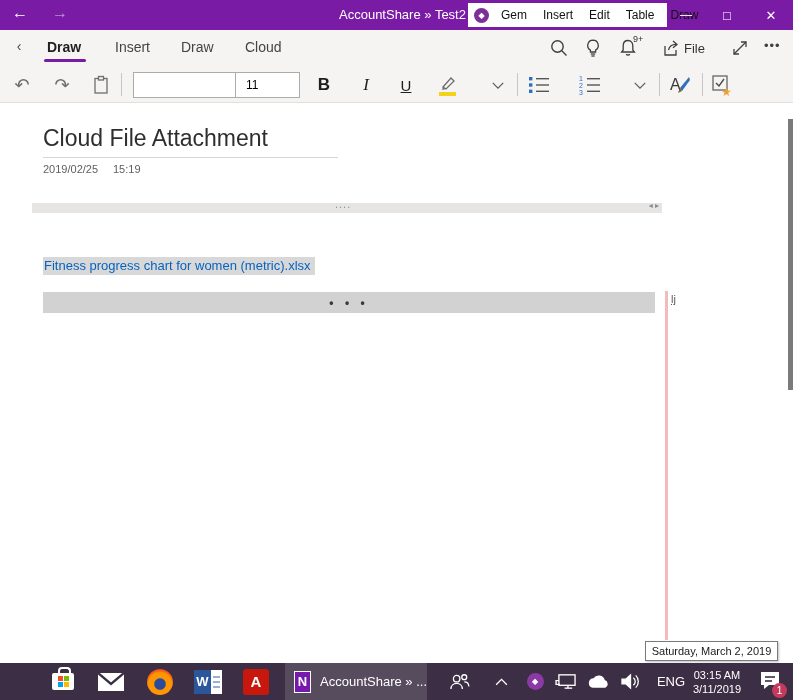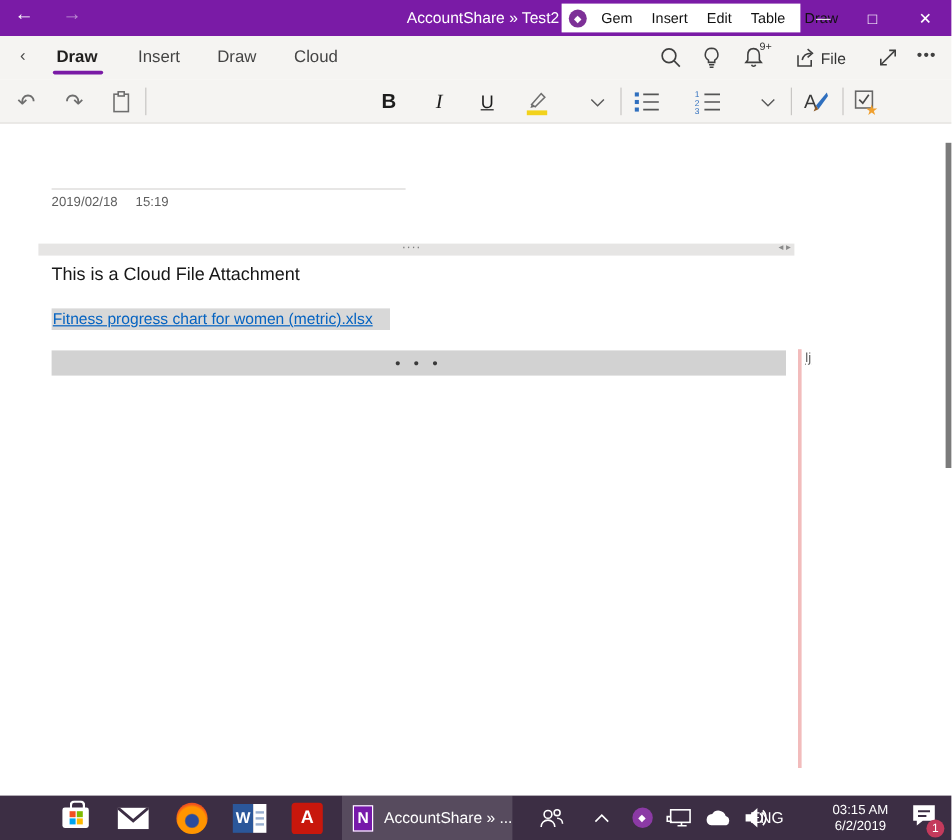--- a/index.html
+++ b/index.html
@@ -51,22 +51,22 @@
   .page-title { position:absolute; left:43px; top:125px; font-size:23px; font-weight:300; color:#2e2e2e; }
   .title-rule { position:absolute; left:43px; top:157px; width:295px; height:1px; background:#d8d6d4; }
   .page-date { position:absolute; left:43px; top:163px; font-size:11px; color:#5f5f5f; }
   .page-time { position:absolute; left:113px; top:163px; font-size:11px; color:#5f5f5f; }
 
   .outline-header { position:absolute; left:32px; top:203px; width:630px; height:10px; background:#e6e5e4; }
   .outline-dots { position:absolute; left:303px; top:-3px; font-size:11px; color:#7c7c7c; letter-spacing:1px; }
   .outline-resize { position:absolute; right:3px; top:-2px; font-size:8px; color:#8a8a8a; }
 
   .body-text { position:absolute; left:43px; top:220px; font-size:15px; color:#171717; }
-  .file-link { position:absolute; left:43px; top:257px; background:#d8d8d8; padding:1px 14px 2px 1px;
-               font-size:13px; color:#0563c1; text-decoration:underline; cursor:pointer; }
+  .file-link { position:absolute; left:43px; top:257px; background:#d8d8d8; padding:1px 4px 2px 1px;
+               font-size:13px; color:#0563c1; cursor:pointer; }
   .gray-bar { position:absolute; left:43px; top:292px; width:612px; height:21px; background:#d2d2d2;
               display:flex; align-items:center; justify-content:center; }
   .gray-bar-dots { font-size:12px; color:#3a3a3a; letter-spacing:4px; font-weight:bold; }
   .pink-line { position:absolute; left:665px; top:291px; width:3px; height:349px; background:#f2bcbc; }
   .author-tag { position:absolute; left:671px; top:293px; font-size:11px; color:#5b5b5b;text-decoration:underline; }
 
   .scroll-thumb { position:absolute; left:788px; top:119px; width:5px; height:271px; background:#7b7b7b; }
 
   .tooltip { position:absolute; left:645px; top:641px; width:133px; height:20px; background:#fff;
              border:1px solid #7a7a7a; font-size:11px; color:#1a1a1a; display:flex; align-items:center;
@@ -177,20 +177,24 @@
     <span class="tl-icon" style="left:10px;">↶</span>
     <span class="tl-icon" style="left:50px;">↷</span>
     <span class="tl-icon" style="left:89px;">
       <svg viewBox="0 0 22 22" fill="none" stroke="#6e6e6e" stroke-width="1.3" width="22" height="22">
         <rect x="5" y="4.5" width="12" height="14.5"></rect>
           <rect x="8.5" y="2.5" width="5" height="3.5" fill="#f5f4f2"></rect>
       </svg>
     </span>
     <div class="tl-divider" style="left:121px;"></div>
 
+    <div class="fontbox">
+      <input class="font-name" type="text" value="" style="">
+      <input class="font-size" type="text" value="11" style="">
+    </div>
 
     <span class="tl-icon fmt-b" style="left:312px;">B</span>
     <span class="tl-icon fmt-i" style="left:354px;">I</span>
     <span class="tl-icon fmt-u" style="left:394px;">U</span>
 
     <span class="tl-icon" style="left:435px;">
       <svg viewBox="0 0 24 24" width="24" height="24">
         <path d="M8 14 L16 5 L19 8 L11 16 Z" fill="none" stroke="#6e6e6e" stroke-width="1.3"></path>
         <path d="M8 14 L7 17 L11 16 Z" fill="#6e6e6e"></path>
         <rect x="4" y="19" width="17" height="4" fill="#f2d21c"></rect>
@@ -241,41 +245,42 @@
 
     <span class="tl-icon" style="left:710px;">
       <svg viewBox="0 0 24 24" width="24" height="24">
         <rect x="3" y="3" width="14" height="14" fill="none" stroke="#666" stroke-width="1.3"></rect>
         <polyline points="6,10 9,13 14,6" fill="none" stroke="#4a4a4a" stroke-width="1.4"></polyline>
         <text x="11" y="23" font-size="12" fill="#f0a02f" font-family="DejaVu Sans, sans-serif">★</text>
       </svg>
     </span>
   </div>
 
+  <div class="page-title">Cloud File Attachment</div>
   <div class="title-rule"></div>
-  <div class="page-date">2019/02/18</div>
+  <div class="page-date">2019/02/25</div>
   <div class="page-time">15:19</div>
 
   <div class="outline-header">
     <span class="outline-dots">∙∙∙∙</span>
     <span class="outline-resize">◂ ▸</span>
   </div>
 
-  <div class="body-text">This is a Cloud File Attachment</div>
   <a class="file-link">Fitness progress chart for women (metric).xlsx</a>
 
   <div class="gray-bar">
     <span class="gray-bar-dots">• • •</span>
   </div>
 
   <div class="pink-line"></div>
   <div class="author-tag">lj</div>
 
   <div class="scroll-thumb"></div>
 
+  <div class="tooltip">Saturday, March 2, 2019</div>
 
   <div class="taskbar">
 
     <div class="tk-item" style="left:46px;width:34px;">
       <div class="store-bag">
           <div class="ms-grid">
             <span></span>
             <span></span>
             <span></span>
             <span></span>
@@ -349,26 +354,26 @@
     </div>
 
     <div class="tk-item" style="left:614px;width:32px;">
       <svg viewBox="0 0 22 18" width="21" height="17" fill="none" stroke="#fff" stroke-width="1.4">
         <path d="M2 6.5h4l5-4.5v14l-5-4.5H2z" fill="#fff"></path>
         <path d="M14 5a5 5 0 0 1 0 8"></path>
           <path d="M16.5 2.5a9 9 0 0 1 0 13"></path>
       </svg>
     </div>
 
-    <div class="tk-item tk-eng" style="left:620px;width:38px;">ENG</div>
+    <div class="tk-item tk-eng" style="left:652px;width:38px;">ENG</div>
 
     <div class="tk-item" style="left:686px;width:62px;">
       <div class="tk-clock">
         <div>03:15 AM</div>
-        <div>6/2/2019</div>
+        <div>3/11/2019</div>
       </div>
     </div>
 
     <div class="tk-item" style="left:753px;width:34px;">
       <div style="position:relative;">
         <svg viewBox="0 0 22 20" width="22" height="20">
           <path d="M2 2 h18 v13 h-10 l-5 4 v-4 h-3 z" fill="#fff"></path>
           <line x1="6" y1="7" x2="16" y2="7" stroke="#3c2e44" stroke-width="1.6"></line>
           <line x1="6" y1="11" x2="13" y2="11" stroke="#3c2e44" stroke-width="1.6"></line>
         </svg>

